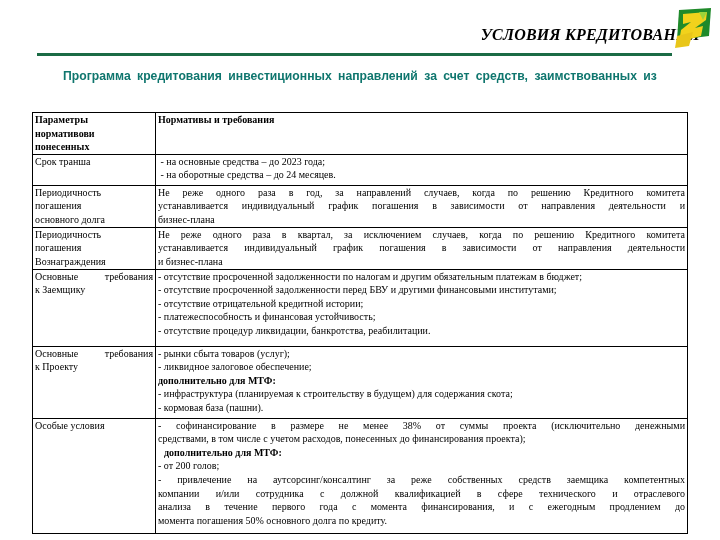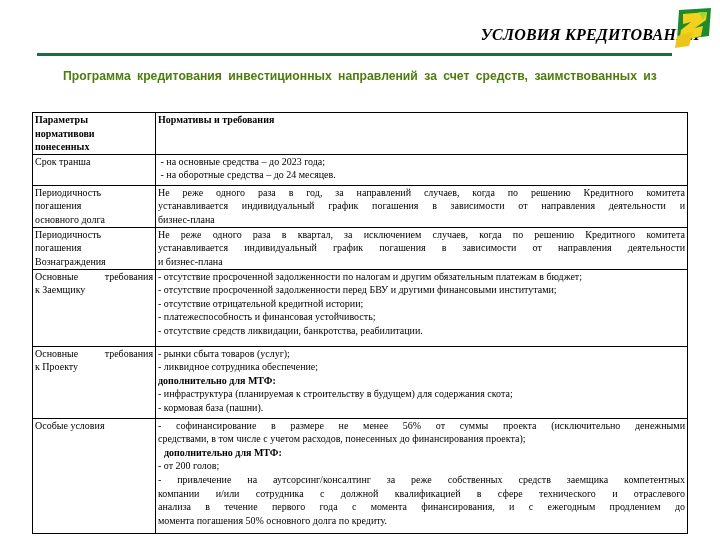--- a/index.html
+++ b/index.html
@@ -5,21 +5,21 @@
     html, body { margin: 0; padding: 0; background: #ffffff; }
     body { width: 720px; height: 540px; position: relative; overflow: hidden; font-family: "Liberation Serif", serif; color: #000; }
     .title {
       position: absolute; left: 0; top: 26px; width: 700px; text-align: right;
       font-family: "Liberation Serif", serif; font-weight: bold; font-size: 16px; letter-spacing: 0.2px; font-style: italic;
     }
     .rule { position: absolute; left: 37px; top: 53px; width: 635px; height: 3px; background: #1b6b45; }
     .logo { position: absolute; left: 673px; top: 6px; width: 40px; height: 42px; }
     .subtitle {
       position: absolute; left: 18px; top: 68px; width: 684px; text-align: center;
-      font-family: "Liberation Sans", sans-serif; font-weight: bold; font-size: 12.2px; color: #4d7c0f;
+      font-family: "Liberation Sans", sans-serif; font-weight: bold; font-size: 12.2px; color: #0f766e;
       line-height: 16px; word-spacing: 3px;
     }
     table.grid {
       position: absolute; left: 32px; top: 112px; width: 656px;
       border-collapse: collapse; table-layout: fixed;
       font-family: "Liberation Serif", serif; font-size: 10px; line-height: 13.6px;
     }
     table.grid td { border: 1.5px solid #000; vertical-align: top; padding: 0 2px; }
     td.c1 { width: 118px; }
     .hdr { font-weight: bold; }
@@ -97,44 +97,44 @@
   <tr style="height:77px;">
     <td class="c1">
       <span class="line just">Основные требования</span>
       <span class="line">к Заемщику</span>
     </td>
     <td>
       <span class="line">- отсутствие просроченной задолженности по налогам и другим обязательным платежам в бюджет;</span>
       <span class="line">- отсутствие просроченной задолженности перед БВУ и другими финансовыми институтами;</span>
       <span class="line">- отсутствие отрицательной кредитной истории;</span>
       <span class="line">- платежеспособность и финансовая устойчивость;</span>
-      <span class="line">- отсутствие средств ликвидации, банкротства, реабилитации.</span>
+      <span class="line">- отсутствие процедур ликвидации, банкротства, реабилитации.</span>
     </td>
   </tr>
 
   <tr style="height:72px;">
     <td class="c1">
       <span class="line just">Основные требования</span>
       <span class="line">к Проекту</span>
     </td>
     <td>
       <span class="line">- рынки сбыта товаров (услуг);</span>
-      <span class="line">- ликвидное сотрудника обеспечение;</span>
+      <span class="line">- ликвидное залоговое обеспечение;</span>
       <span class="line bold">дополнительно для МТФ:</span>
       <span class="line">- инфраструктура (планируемая к строительству в будущем) для содержания скота;</span>
       <span class="line">- кормовая база (пашни).</span>
     </td>
   </tr>
 
   <tr style="height:115px;">
     <td class="c1">
       <span class="line">Особые условия</span>
     </td>
     <td>
-      <span class="line just">- софинансирование в размере не менее 56% от суммы проекта (исключительно денежными</span>
+      <span class="line just">- софинансирование в размере не менее 38% от суммы проекта (исключительно денежными</span>
       <span class="line">средствами, в том числе с учетом расходов, понесенных до финансирования проекта);</span>
       <span class="line bold ind">дополнительно для МТФ:</span>
       <span class="line">- от 200 голов;</span>
       <span class="line just">- привлечение на аутсорсинг/консалтинг за реже собственных средств заемщика компетентных</span>
       <span class="line just">компании и/или сотрудника с должной квалификацией в сфере технического и отраслевого</span>
       <span class="line just">анализа в течение первого года с момента финансирования, и с ежегодным продлением до</span>
       <span class="line">момента погашения 50% основного долга по кредиту.</span>
     </td>
   </tr>
 </tbody>

